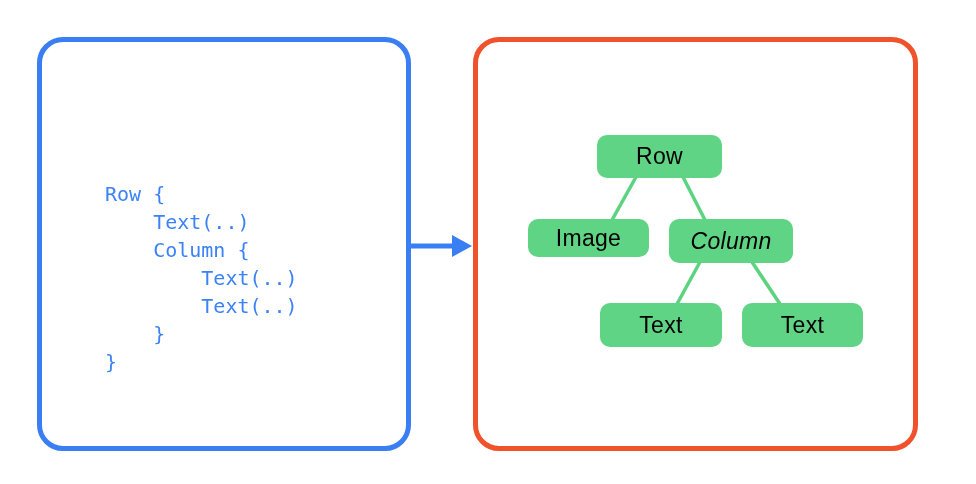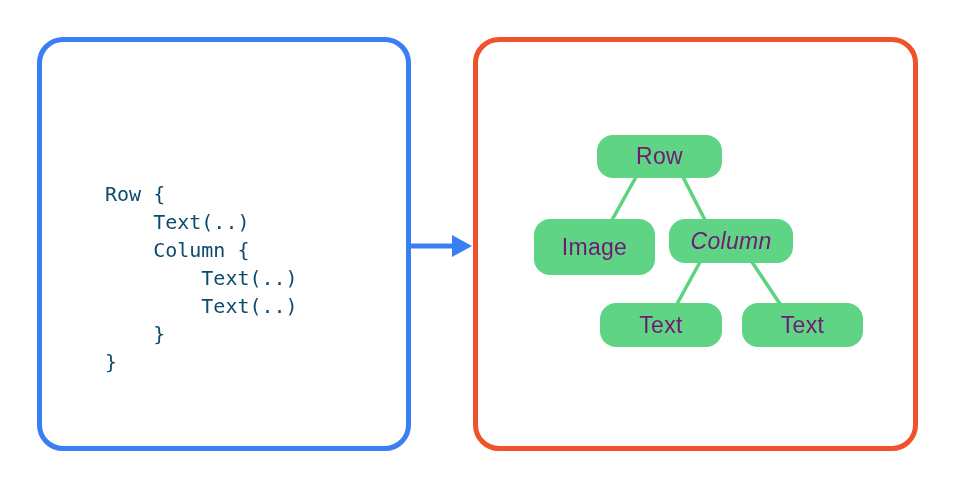--- a/index.html
+++ b/index.html
@@ -30,21 +30,21 @@
   .code-block {
     position: absolute;
     left: 63px;
     top: 138px;
   }
   .code-line {
     white-space: pre;
     font-family: "DejaVu Sans Mono", "Liberation Mono", monospace;
     font-size: 20px;
     line-height: 28px;
-    color: #0c4a6e;
+    color: #3b82f6;
   }
 
   
   .arrow-wrap {
     position: absolute;
     left: 408px;
     top: 230px;
     width: 66px;
     height: 32px;
   }
@@ -63,31 +63,31 @@
   .edges-svg {
     position: absolute;
     left: 0;
     top: 0;
     width: 435px;
     height: 404px;
   }
   .tree-node {
     position: absolute;
     background: #5fd484;
-    border-radius: 16px;
-    color: #701a75;
+    border-radius: 10px;
+    color: #000000;
     font-size: 23px;
     font-weight: 500;
     letter-spacing: 0.3px;
     display: flex;
     align-items: center;
     justify-content: center;
   }
   .node-row    { left: 119px; top:  93px; width: 125px; height: 43px; }
-  .node-image  { left:  56px; top: 177px; width: 121px; height: 56px; }
+  .node-image  { left:  50px; top: 177px; width: 121px; height: 38px; }
   .node-column { left: 191px; top: 177px; width: 124px; height: 44px; font-style: italic; }
   .node-text1  { left: 122px; top: 261px; width: 122px; height: 44px; }
   .node-text2  { left: 264px; top: 261px; width: 121px; height: 44px; }
 </style>
 </head>
 <body>
 
 <div class="canvas">
 
   <div class="code-box">

